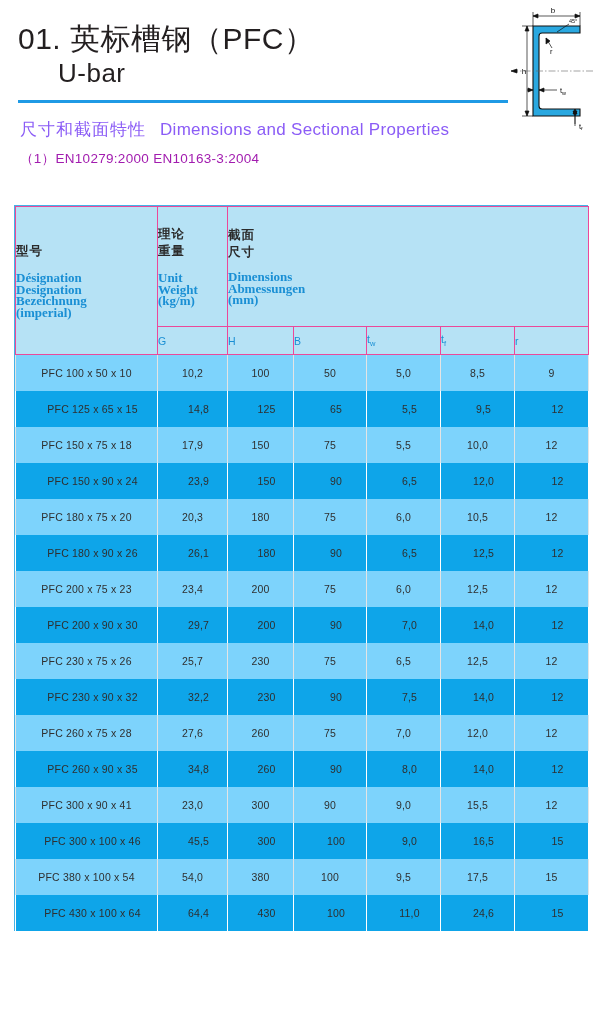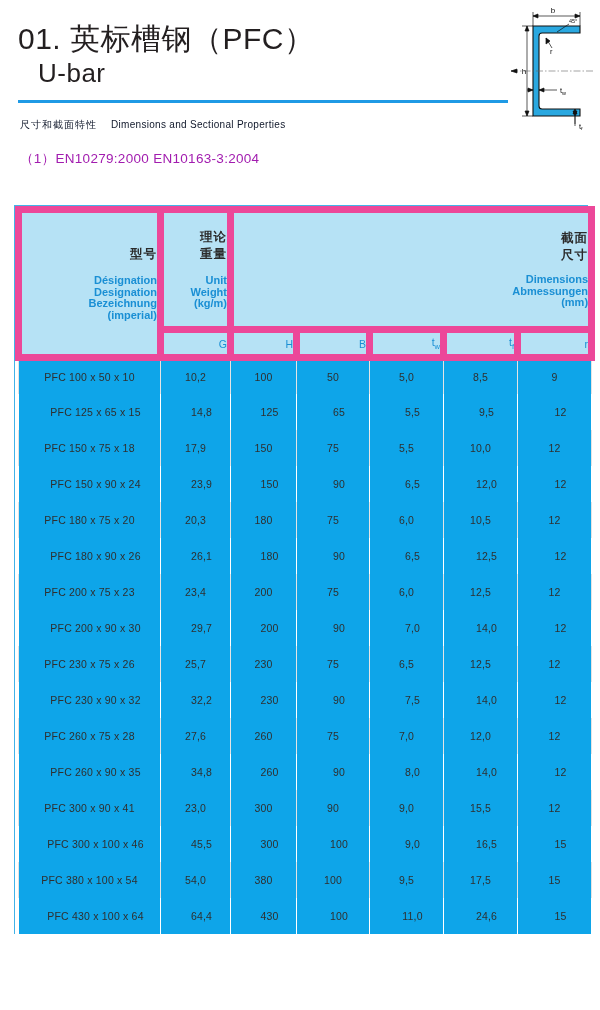--- a/index.html
+++ b/index.html
@@ -18,29 +18,29 @@
   
   .header { position:absolute; left:0; top:0; width:600px; height:190px; }
 
   .title-block { position:absolute; left:18px; top:22px; width:470px; }
   .title-line1 {
     font-size:30px; color:#231f20; font-weight:400;
     letter-spacing:0.5px; line-height:34px; white-space:nowrap;
   }
   .title-line2 {
     font-size:26px; color:#231f20; font-weight:400;
-    letter-spacing:0.5px; line-height:34px; margin-left:20px;
+    letter-spacing:0.5px; line-height:34px; margin-left:40px;
   }
   .rule {
     position:absolute; left:18px; top:100px; width:490px; height:3px;
     background:#1f9ae5;
   }
   .sub1 {
     position:absolute; left:20px; top:118px;
-    font-size:10px; color:#0f172a; letter-spacing:0.3px; white-space:nowrap;
+    font-size:17px; color:#8b5cf6; letter-spacing:0.3px; white-space:nowrap;
   }
   .sub1 .cn { letter-spacing:1px; }
   .sub1 .en { margin-left:14px; }
   .sub2 {
     position:absolute; left:20px; top:150px;
     font-size:13.5px; color:#a21caf; letter-spacing:0.3px; white-space:nowrap;
   }
 
   
   .diagram { position:absolute; left:505px; top:2px; width:95px; height:128px; }
@@ -60,51 +60,52 @@
   table.spec col.c-desig { width:142px; }
   table.spec col.c-g     { width:70px; }
   table.spec col.c-h     { width:66px; }
   table.spec col.c-b     { width:73px; }
   table.spec col.c-tw    { width:74px; }
   table.spec col.c-tf    { width:74px; }
   table.spec col.c-r     { width:74px; }
 
   thead th {
     background:#b6e2f5;
-    border:7px solid #ec4899;
+    border:1px solid #ec4899;
     vertical-align:middle;
-    text-align:right;
+    text-align:left;
     padding:0;
   }
   .hd-cn {
     font-size:12.5px; color:#2b2b2b; line-height:17px;
     letter-spacing:1px;
   }
   .hd-sub {
-    font-size:11px; color:#1a8fd4; line-height:11.5px;
+    font-size:13px; color:#1a8fd4; line-height:11.5px;
     margin-top:12px;
+    font-family:Liberation Serif, serif;
   }
   .hd-sub.tight { margin-top:10px; }
   th.h-desig { height:120px; }
   th.h-unit  { height:120px; }
   th.h-dims  { height:92px; }
   th.h-sym   { height:28px; font-size:10.5px; color:#1a8fd4; font-weight:normal; }
   th.h-sym sub { font-size:7.5px; }
 
   tbody td {
     height:36px;
     text-align:center;
     vertical-align:middle;
     font-size:10.5px;
     color:#2f2f2f;
     border-left:1px solid #ffffff;
     border-right:1px solid #ffffff;
     letter-spacing:0.2px;
   }
-  tbody tr.odd  td { background:#0ea5e9;margin-left:8px; }
+  tbody tr.odd  td { background:#7dd3fc;margin-left:8px; }
   tbody tr.even td { background:#0ea5e9;padding-left:12px; }
   tbody tr.odd td { border-left-color:#e4e4e4; border-right-color:#e4e4e4; }
   tbody td.desig { font-size:10.5px; }
 </style>
 </head>
 <body>
 
 <div id="page">
 
   <div class="header">

